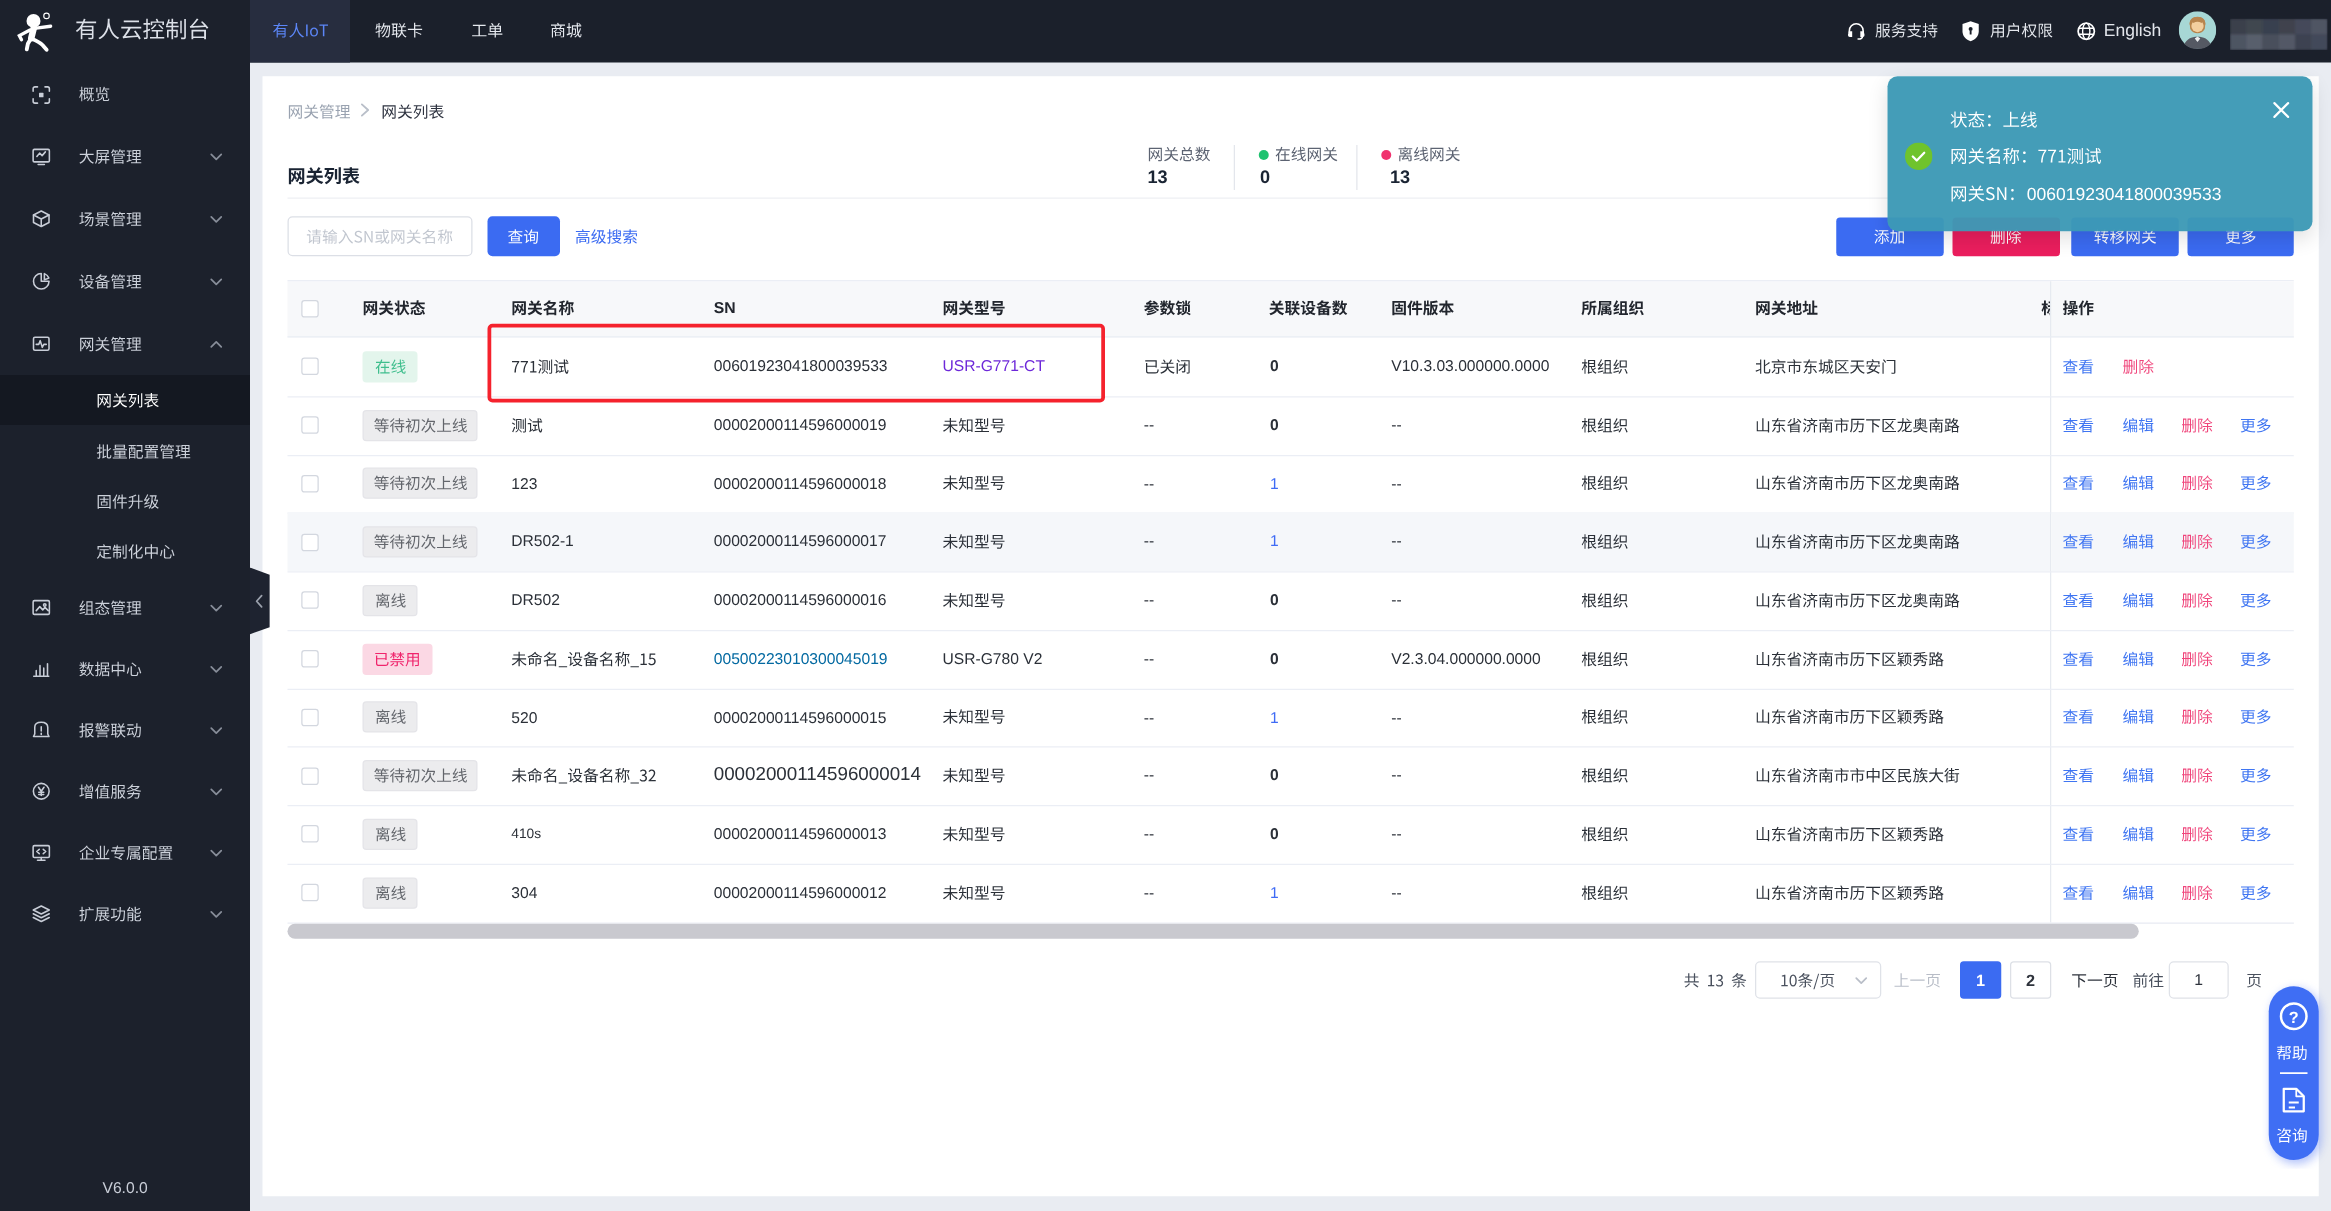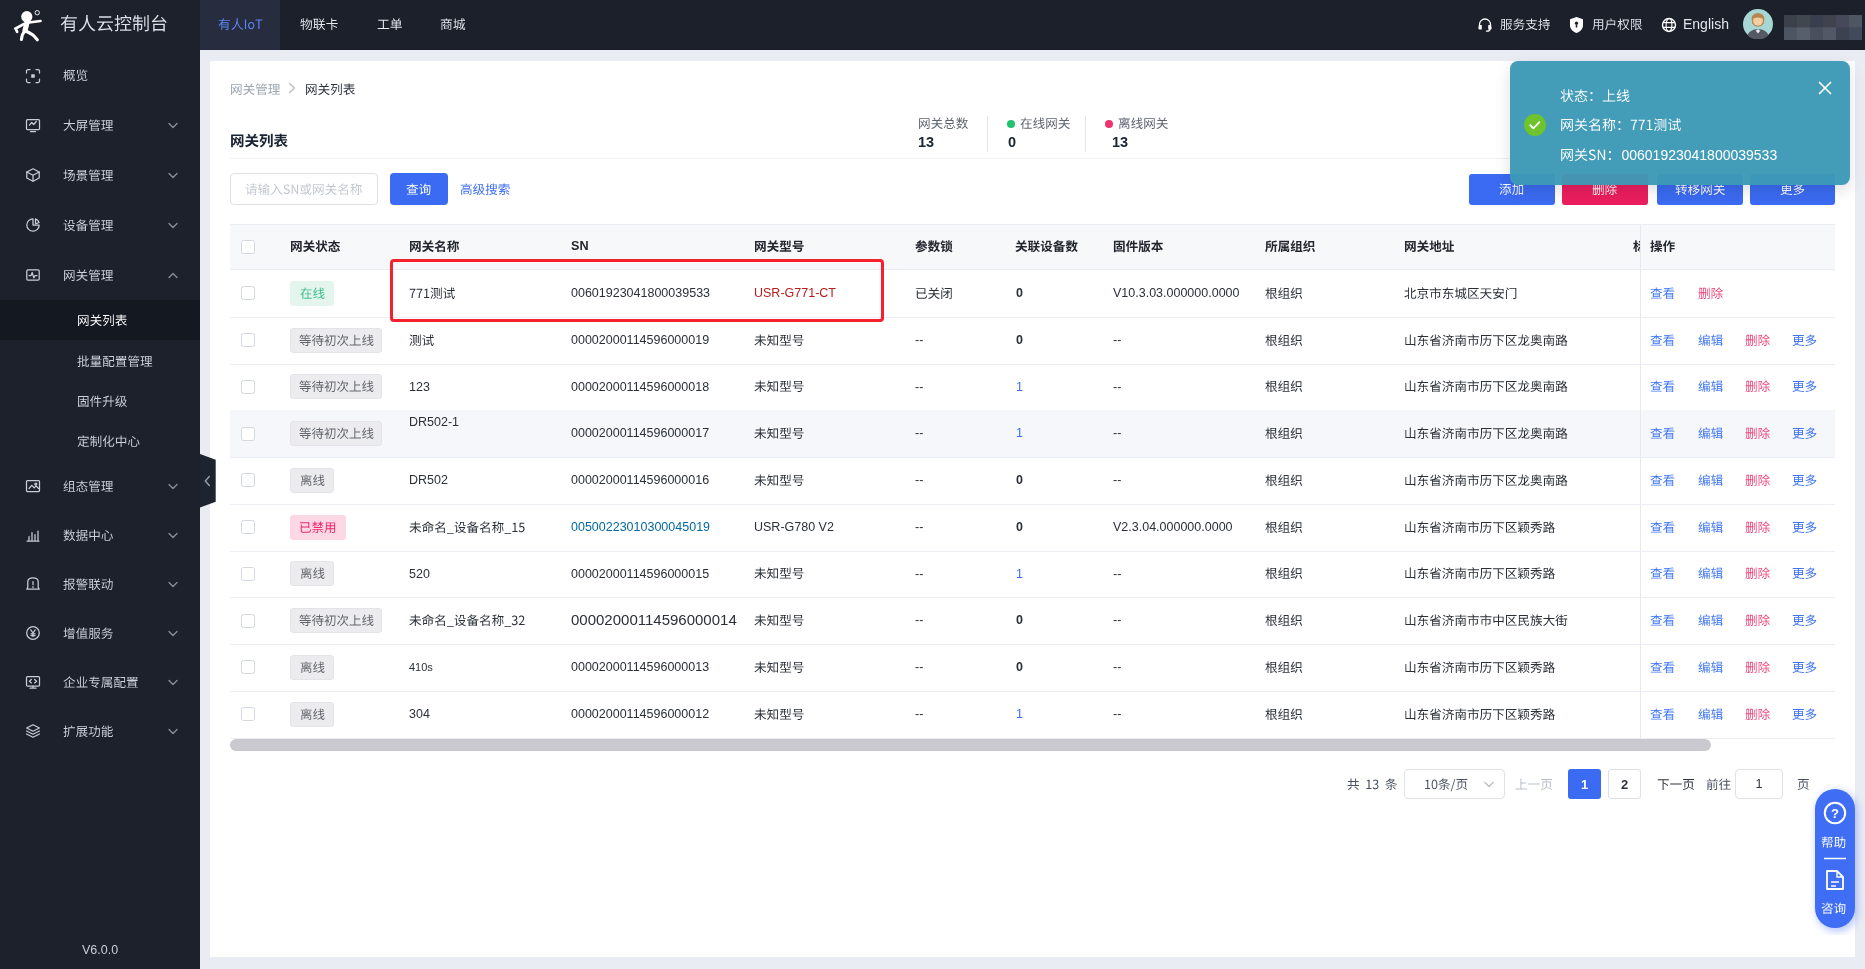--- a/index.html
+++ b/index.html
@@ -406,21 +406,21 @@
 <div class="ab" style="left:230px;top:316.75px;width:1605px;height:1px;background:#ebeef5"></div>
 <div class="ab" style="left:241px;top:286.375px;width:14px;height:14px;border:1px solid #d3d7df;border-radius:2.5px;background:#fff"></div>
 <div class="ab" style="left:290px;top:280.875px;width:44px;height:25px;background:#e3f5ec;border-radius:3px"></div>
 <svg class="t" style="left:299.5px;top:285.8px" width="27" height="16" viewBox="0 -12 27 16">
       <use href="#g42" fill="#3fbe8d"></use>
     </svg>
 <svg class="t" style="left:409.0px;top:285.8px" width="48" height="16" viewBox="0 -12 48 16">
       <use href="#g43" fill="#2b3038"></use>
     </svg>
 <div class="latin" style="left:571px;font-size:12.5px;color:#2b3038;top:284px;line-height:18.75px">00601923041800039533</div>
-<div class="latin" style="left:754px;font-size:12.5px;color:#b91c1c;top:284px;line-height:18.75px">USR-G771-CT</div>
+<div class="latin" style="left:754px;font-size:12.5px;color:#6d28d9;top:284px;line-height:18.75px">USR-G771-CT</div>
 <svg class="t" style="left:915.0px;top:285.8px" width="39" height="16" viewBox="0 -12 39 16">
       <use href="#g44" fill="#2b3038"></use>
     </svg>
 <div class="latin" style="left:1016px;font-size:12.5px;font-weight:700;color:#2b3038;top:284px;line-height:18.75px">0</div>
 <div class="latin" style="left:1113px;font-size:12.5px;color:#2b3038;top:284px;line-height:18.75px">V10.3.03.000000.0000</div>
 <svg class="t" style="left:1265.0px;top:285.8px" width="39" height="16" viewBox="0 -12 39 16">
       <use href="#g45" fill="#2b3038"></use>
     </svg>
 <svg class="t" style="left:1404.0px;top:285.8px" width="115" height="16" viewBox="0 -12 115 16">
       <use href="#g46" fill="#2b3038"></use>
@@ -467,21 +467,21 @@
 <svg class="t" style="left:1404.0px;top:379.3px" width="165" height="16" viewBox="0 -12 165 16">
       <use href="#g50" fill="#2b3038"></use>
     </svg>
 <div class="ab" style="left:230px;top:410.25px;width:1605px;height:46.75px;background:#f5f7fa"></div>
 <div class="ab" style="left:230px;top:457px;width:1605px;height:1px;background:#ebeef5"></div>
 <div class="ab" style="left:241px;top:426.625px;width:14px;height:14px;border:1px solid #d3d7df;border-radius:2.5px;background:#fff"></div>
 <div class="ab" style="left:290px;top:421.125px;width:92px;height:25px;background:#ececee;border-radius:3px;border:1px solid #e4e4e8"></div>
 <svg class="t" style="left:298.5px;top:426.1px" width="77" height="16" viewBox="0 -12 77 16">
       <use href="#g47" fill="#63666c"></use>
     </svg>
-<div class="latin" style="left:409px;font-size:12.5px;color:#2b3038;top:413px;line-height:18.75px">DR502-1</div>
+<div class="latin" style="left:409px;font-size:12.5px;color:#2b3038;top:424px;line-height:18.75px">DR502-1</div>
 <div class="latin" style="left:571px;font-size:12.5px;color:#2b3038;top:424.25px;line-height:18.75px">00002000114596000017</div>
 <svg class="t" style="left:754.0px;top:426.1px" width="52" height="16" viewBox="0 -12 52 16">
       <use href="#g49" fill="#2b3038"></use>
     </svg>
 <div class="latin" style="left:915px;font-size:12.5px;color:#2b3038;top:424.25px;line-height:18.75px">--</div>
 <div class="latin" style="left:1016px;font-size:12.5px;color:#3f6bf5;top:424.25px;line-height:18.75px">1</div>
 <div class="latin" style="left:1113px;font-size:12.5px;color:#2b3038;top:424.25px;line-height:18.75px">--</div>
 <svg class="t" style="left:1265.0px;top:426.1px" width="39" height="16" viewBox="0 -12 39 16">
       <use href="#g45" fill="#2b3038"></use>
     </svg>

